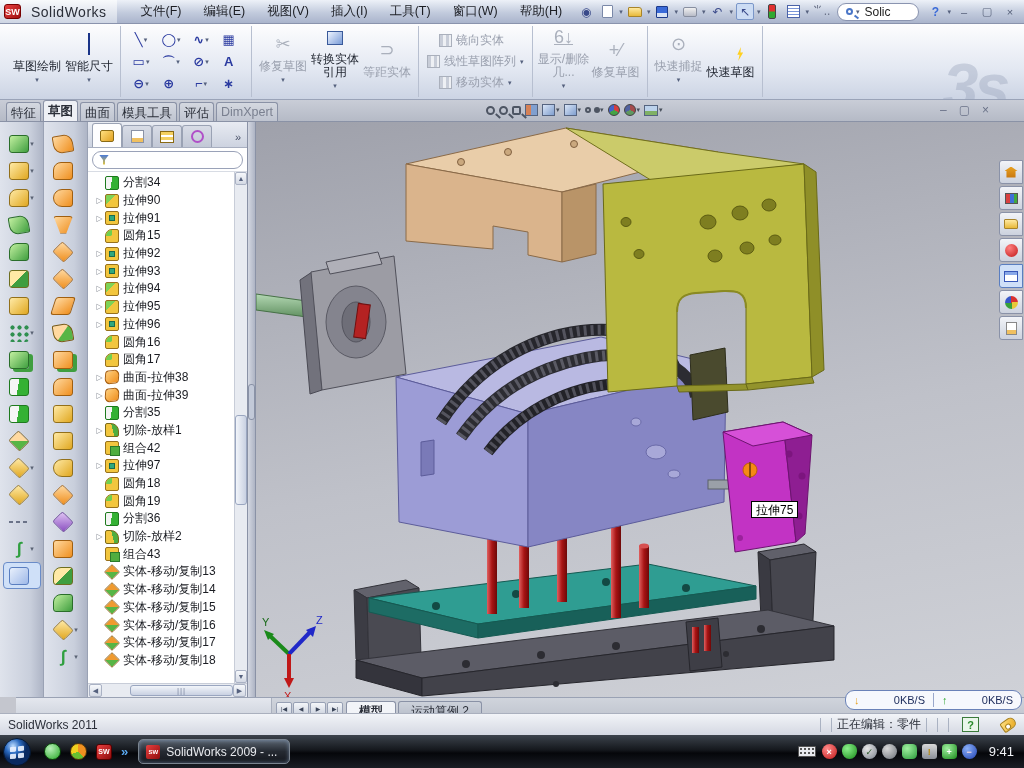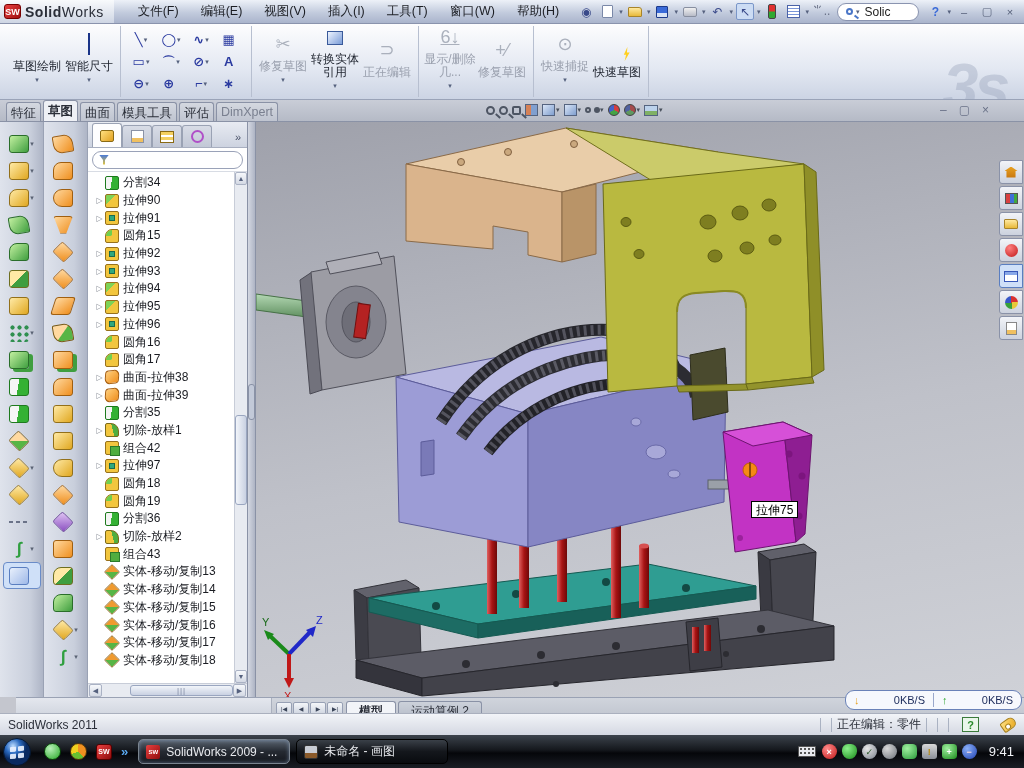--- a/index.html
+++ b/index.html
@@ -6,21 +6,21 @@
   *{box-sizing:border-box;font-family:"Liberation Sans","DejaVu Sans",sans-serif;}
   #screen{position:relative;width:1024px;height:768px;overflow:hidden;background:#c4c6ce;font-size:12px;}
   .abs{position:absolute;}
   .row{display:flex;align-items:center;}
 
   
   #titlebar{left:0;top:0;width:1024px;height:24px;background:linear-gradient(#edf1f8,#c2cbdd 55%,#aab4cc);border-bottom:1px solid #8a93ad;display:flex;align-items:center;}
   .sw-logo{display:flex;align-items:center;gap:4px;padding:0 10px 0 4px;height:100%;background:linear-gradient(#f8fafc,#cfd6e4);}
   .sw-badge{width:17px;height:15px;background:linear-gradient(135deg,#e84040,#a01010);color:#fff;font-size:9px;font-weight:bold;text-align:center;line-height:15px;border-radius:3px;border:1px solid #700;}
   .sw-name{font-size:14px;color:#2a2e38;letter-spacing:.5px;}
-  .sw-name b{font-weight:bold;}
+  .sw-name b{font-weight:normal;margin-left:6px;}
   #menus{display:flex;height:100%;align-items:center;margin-left:14px;gap:2px;}
   .menu{padding:3px 10px;color:#1c1e24;font-size:12.5px;cursor:default;}
   #tb-quick{margin-left:auto;display:flex;align-items:center;gap:3px;padding-right:4px;}
   .qi{width:18px;height:17px;display:flex;align-items:center;justify-content:center;font-size:12px;color:#3a4a8a;}
   .dd7{font-size:7px;color:#55617e;}
   .ic-new{width:11px;height:13px;background:#fff;border:1px solid #7a88a8;border-radius:1px;}
   .ic-open{width:14px;height:10px;background:linear-gradient(#ffe9a0,#e8b93a);border:1px solid #a8842a;border-radius:1px 3px 1px 1px;}
   .ic-save{width:12px;height:12px;background:#3a6ad8;border:1px solid #1c3a8a;border-radius:1px;box-shadow:inset 0 -4px 0 #d8e2f4;}
   .ic-print{width:14px;height:10px;background:linear-gradient(#f0f0f0,#b8bcc8);border:1px solid #888fa0;border-radius:2px;}
   .ic-sel{background:#ccdcf4;border:1px solid #7a96c8;border-radius:2px;}
@@ -337,23 +337,43 @@
         <span>修复草图</span>
         <span class="dd7">▾</span>
       </div>
       <div class="bigbtn">
         <span class="bicon"><span style="display:inline-block;width:16px;height:14px;background:linear-gradient(135deg,#eef4ff,#7a9cd8);border:1px solid #3a5a9a;"></span></span>
         <span>转换实体引用</span>
         <span class="dd7">▾</span>
       </div>
       <div class="bigbtn dis">
         <span class="bicon" style="color:#aab0bc;">⊃</span>
-        <span>正在编辑</span>
-      </div>
-    </div>
+        <span>等距实体</span>
+      </div>
+    </div>
+    <div class="tgroup stackcol">
+
+        <span class="stackbtn">
+          <span class="minibox"></span>
+          <span>镜向实体</span>
+          <span class="dd7" style="visibility: hidden;">▾</span>
+        </span>
+
+        <span class="stackbtn">
+          <span class="minibox"></span>
+          <span>线性草图阵列</span>
+          <span class="dd7">▾</span>
+        </span>
+
+        <span class="stackbtn">
+          <span class="minibox"></span>
+          <span>移动实体</span>
+          <span class="dd7">▾</span>
+        </span>
+      </div>
     <div class="tgroup">
       <div class="bigbtn dis">
         <span class="bicon" style="color:#aab0bc;text-decoration:underline;">6↓</span>
         <span>显示/删除几...</span>
         <span class="dd7">▾</span>
       </div>
       <div class="bigbtn dis">
         <span class="bicon" style="color:#aab0bc;">+⁄</span>
         <span>修复草图</span>
       </div>
@@ -1078,24 +1098,20 @@
       <span class="ql-sw">SW</span>
       <span class="ql-chev">»</span>
     </span>
     <span class="row">
 
         <span class="taskbtn active">
           <span class="tb-sw">SW</span>
           <span>SolidWorks 2009 - ...</span>
         </span>
 
-        <span class="taskbtn">
-          <span class="tb-paint"></span>
-          <span>未命名 - 画图</span>
-        </span>
       </span>
     <span id="tray">
       <span class="kb-ic"></span>
       <span class="row" style="gap:5px;">
 
       <span class="tri trA">×</span>
           <span class="tri trB"></span>
           <span class="tri trC">✓</span>
           <span class="tri trD"></span>
           <span class="tri trE"></span>

